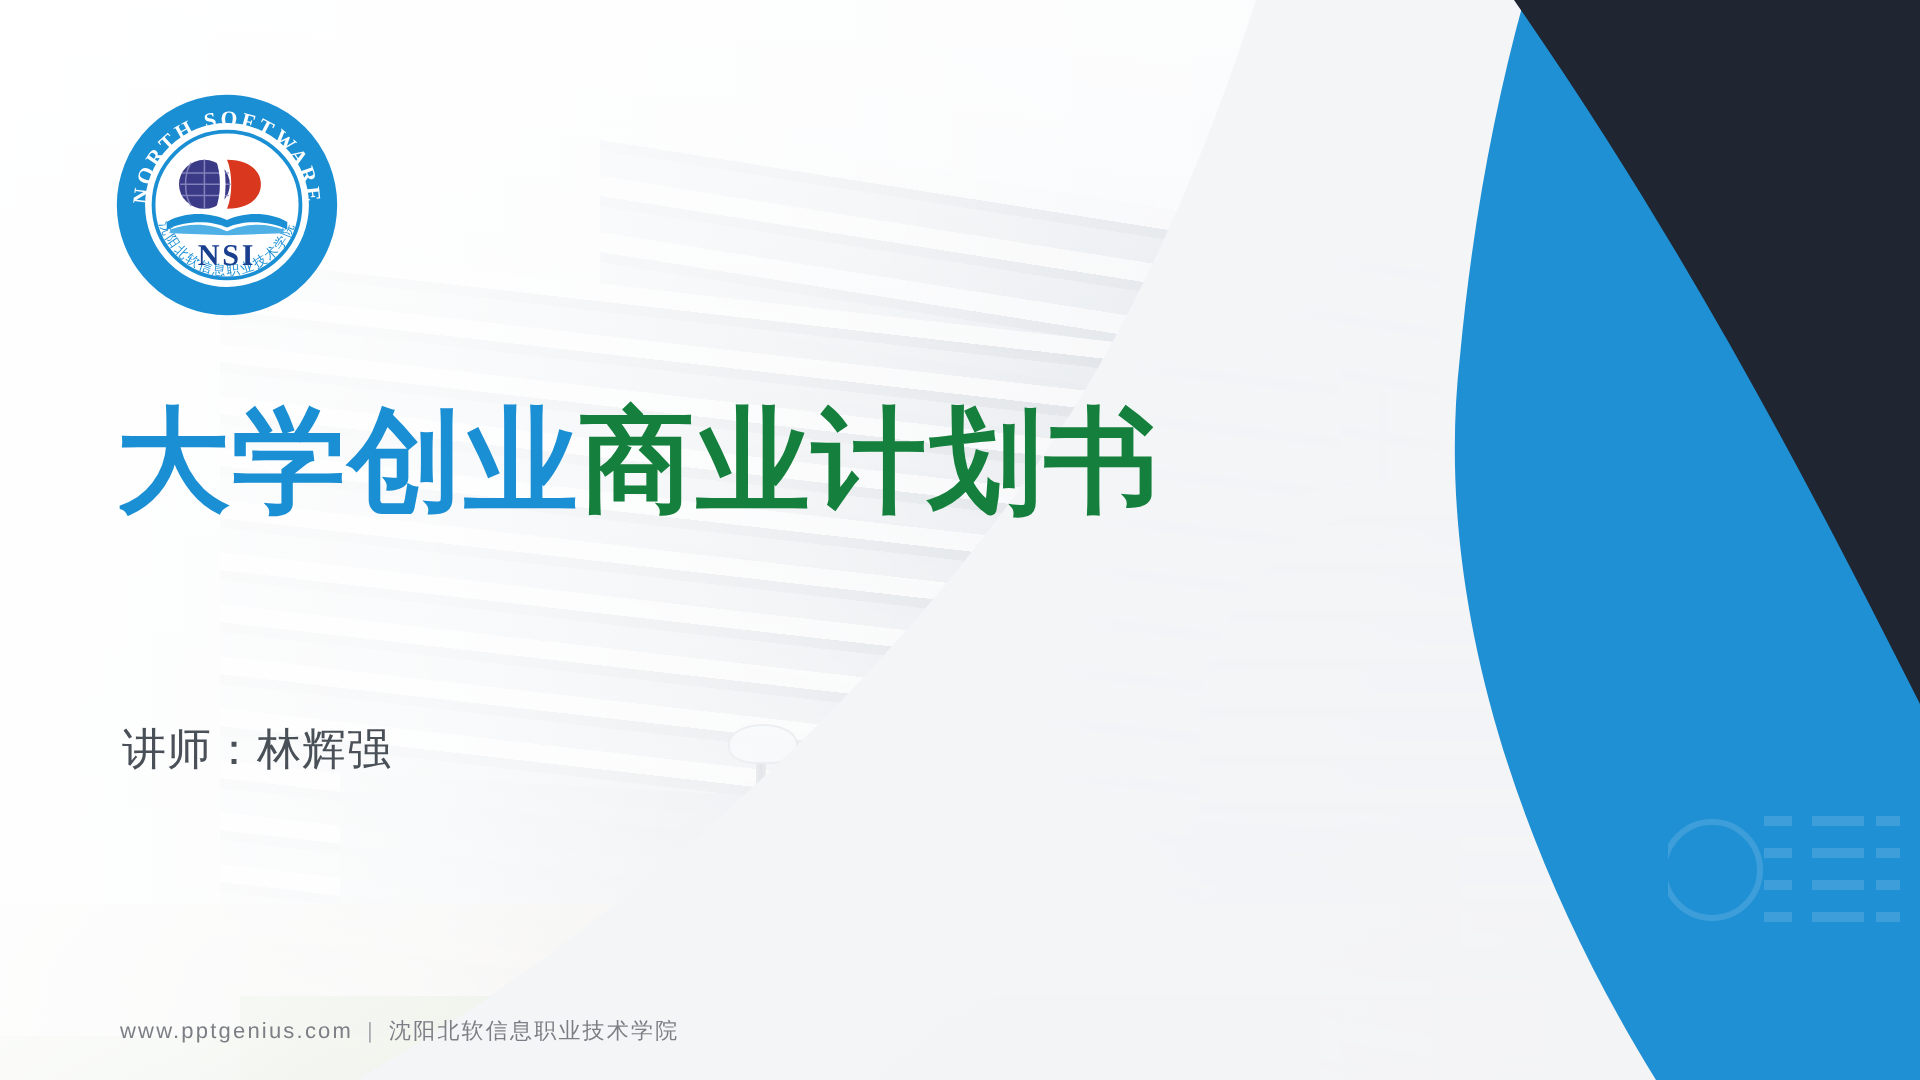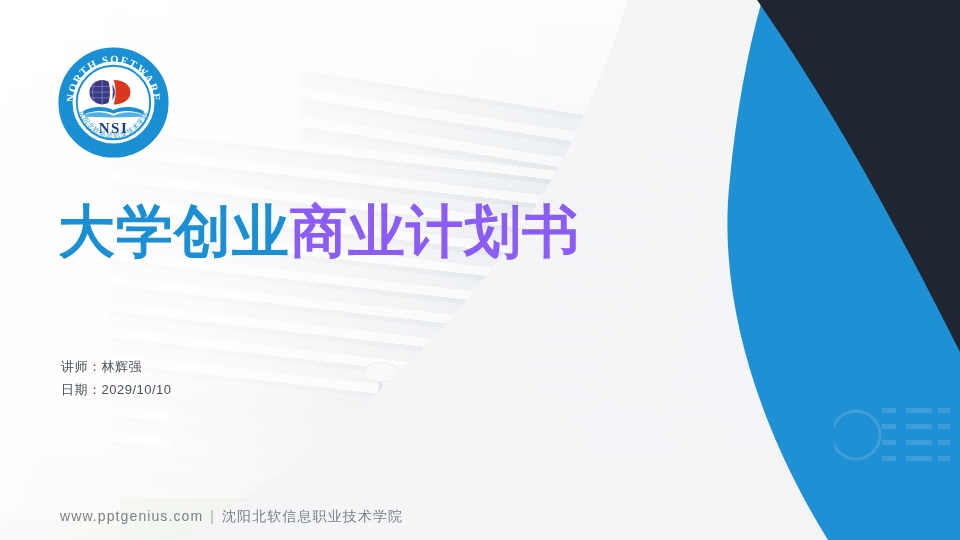--- a/index.html
+++ b/index.html
@@ -201,46 +201,46 @@
   .title {
     position: absolute;
     left: 58px; top: 200px;
     font-size: 57px;
     font-weight: bold;
     letter-spacing: 1px;
     line-height: 1.12;
     white-space: nowrap;
   }
   .title .t-accent { color: #1b8fd4; font-family: Liberation Serif, serif; }
-  .title .t-dark   { color: #8b5cf6; }
+  .title .t-dark   { color: #15803d; }
 
   .subtitle {
     position: absolute;
     left: 60px; top: 278px;
     font-size: 36px;
     color: #2a2f36;
     letter-spacing: 1px;
     line-height: 1.15;
     white-space: nowrap;
   }
 
   .meta {
     position: absolute;
     left: 61px; top: 356px;
-    font-size: 13px;
+    font-size: 22px;
     color: #4a5058;
     line-height: 1.75;
     letter-spacing: .5px;
   }
   .meta-row { white-space: nowrap; }
 
   .footer {
     position: absolute;
     left: 60px; top: 508px;
-    font-size: 14px;
+    font-size: 11px;
     color: #7b7f85;
     letter-spacing: 1.1px;
     white-space: nowrap;
   }
   .footer .sep { margin: 0 7px; color: #a7abb1; }
 </style>
 </head>
 <body>
 
 <div class="slide">
@@ -332,22 +332,19 @@
 
   <div class="title">
     <span class="t-accent">大学创业</span><span class="t-dark">商业计划书</span>
   </div>
 
 
   <div class="meta">
     <div class="meta-row">
       <span>讲师：</span><span>林辉强</span>
     </div>
-    <div class="meta-row">
-      <span>日期：</span><span>2029/10/10</span>
-    </div>
   </div>
 
   <div class="footer">
     <span>www.pptgenius.com</span><span class="sep">|</span><span>沈阳北软信息职业技术学院</span>
   </div>
 
 </div>
 
 </body></html>

